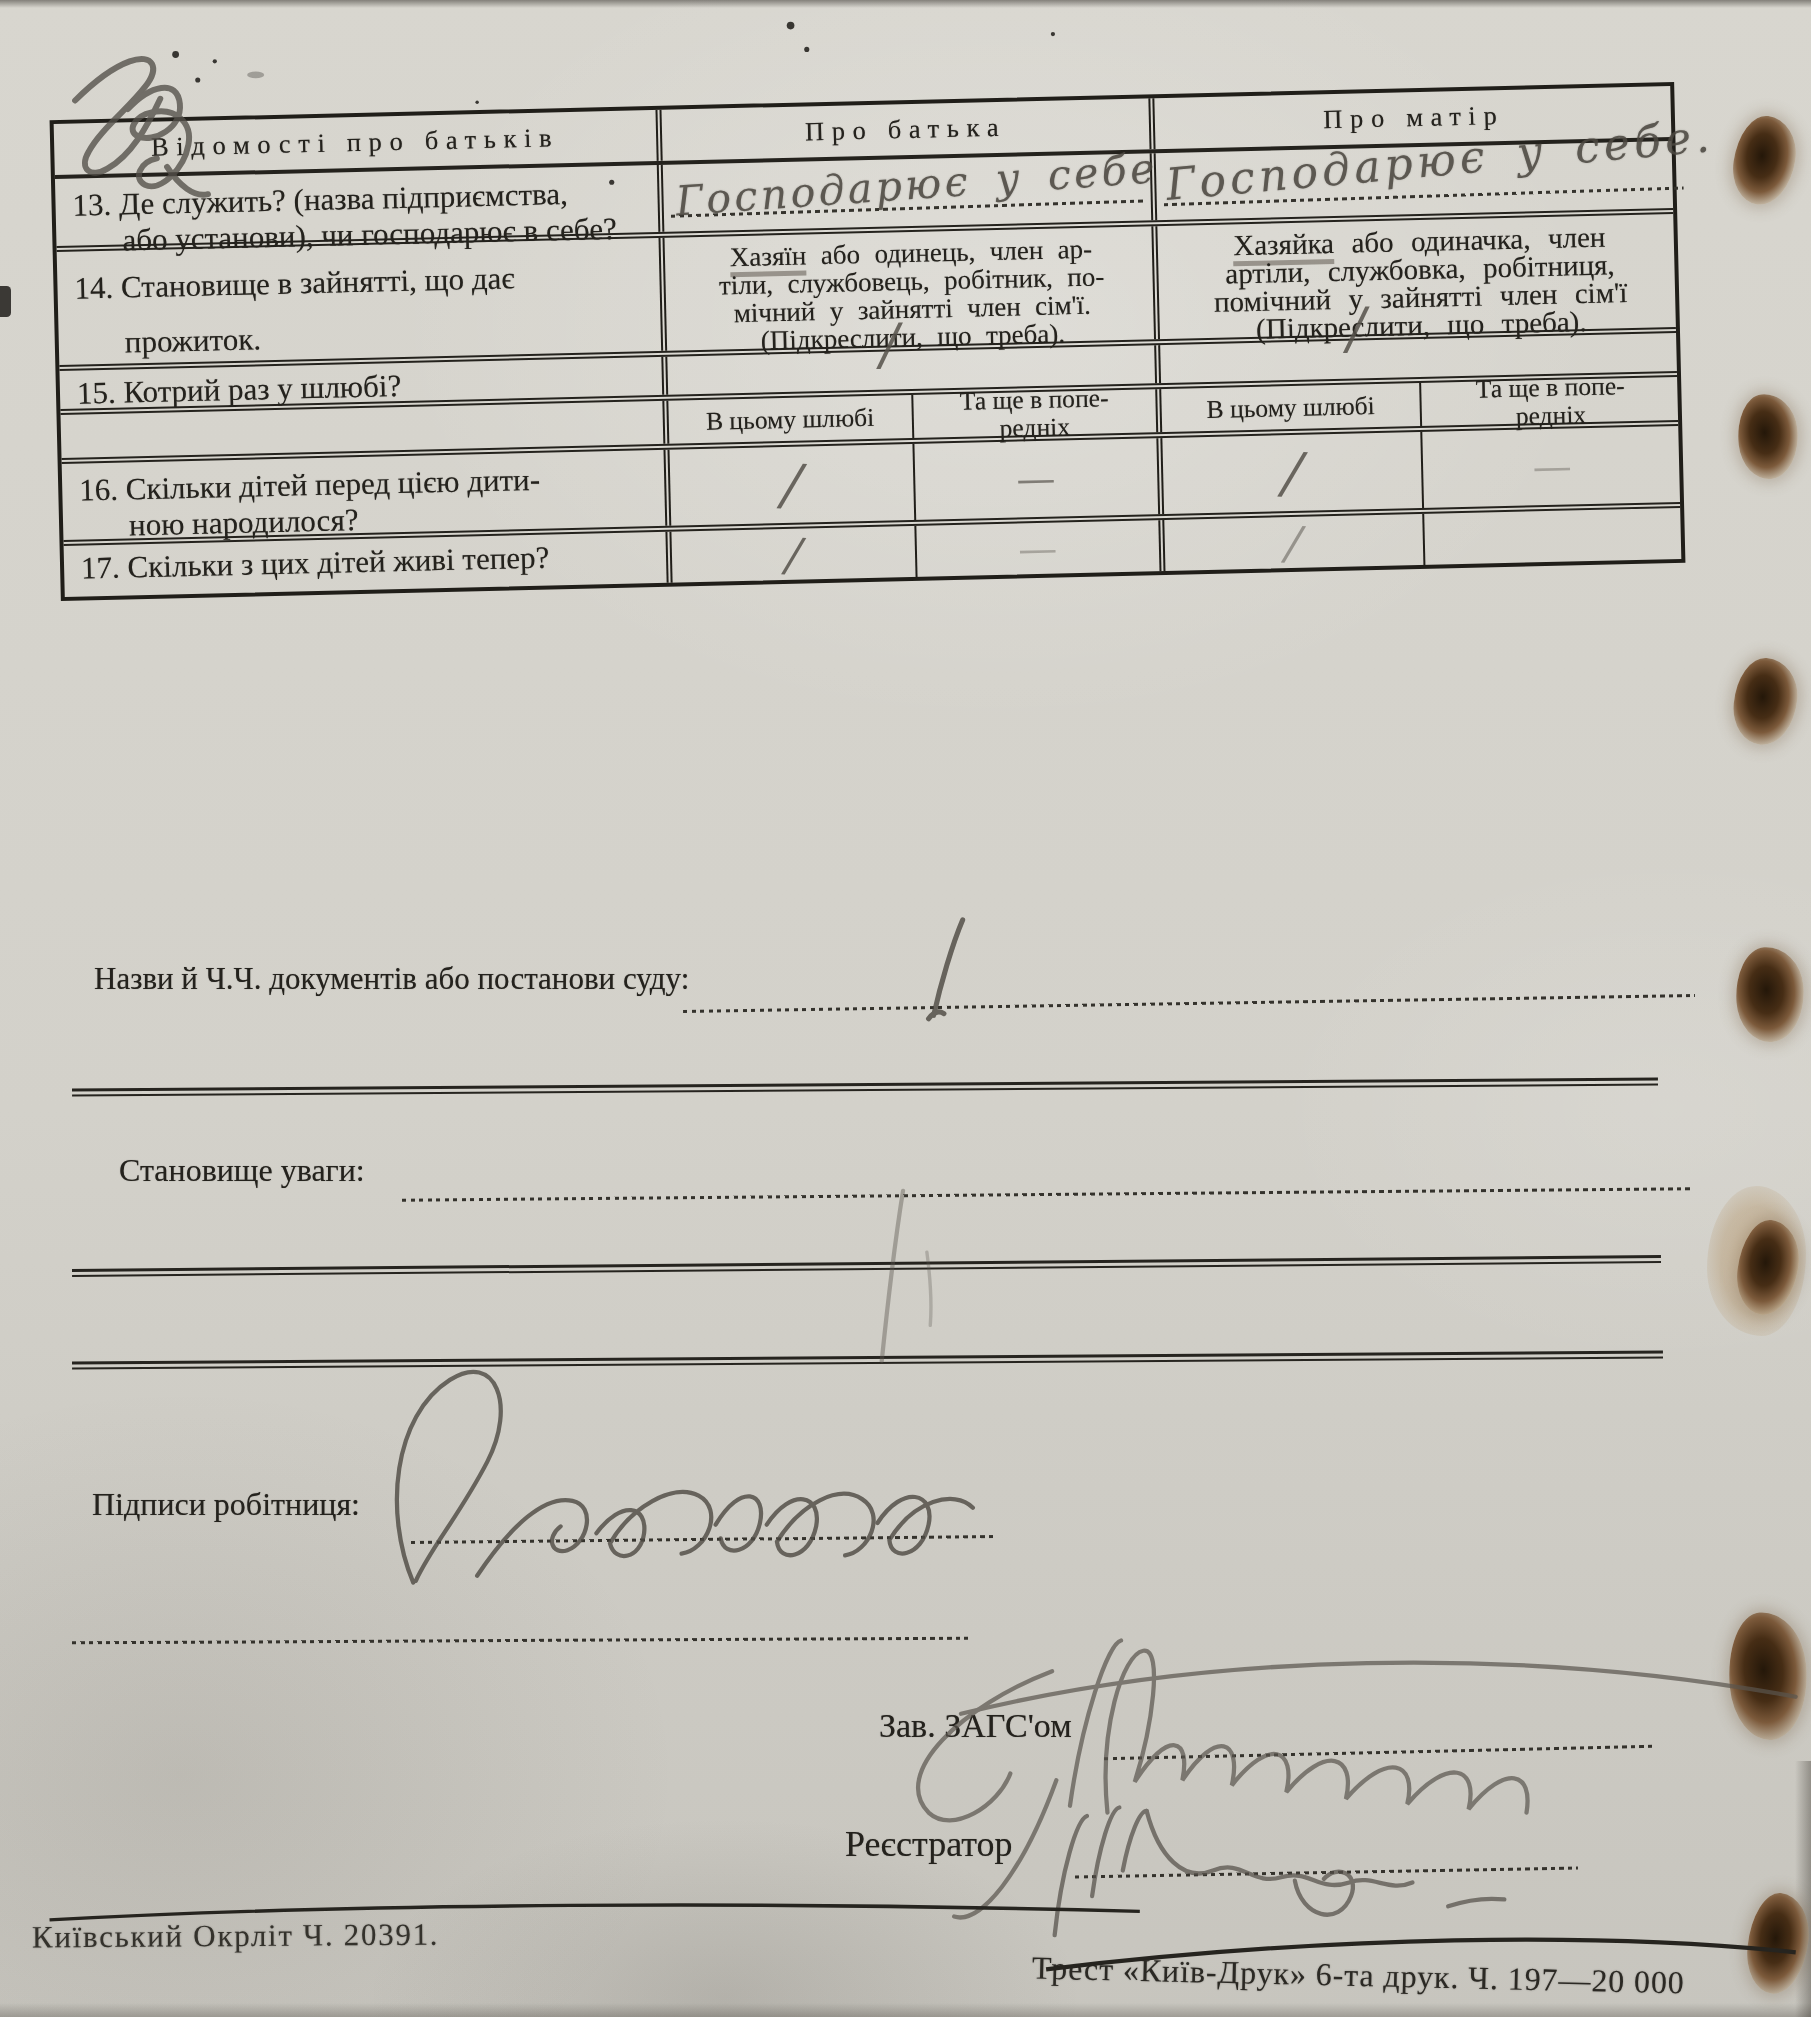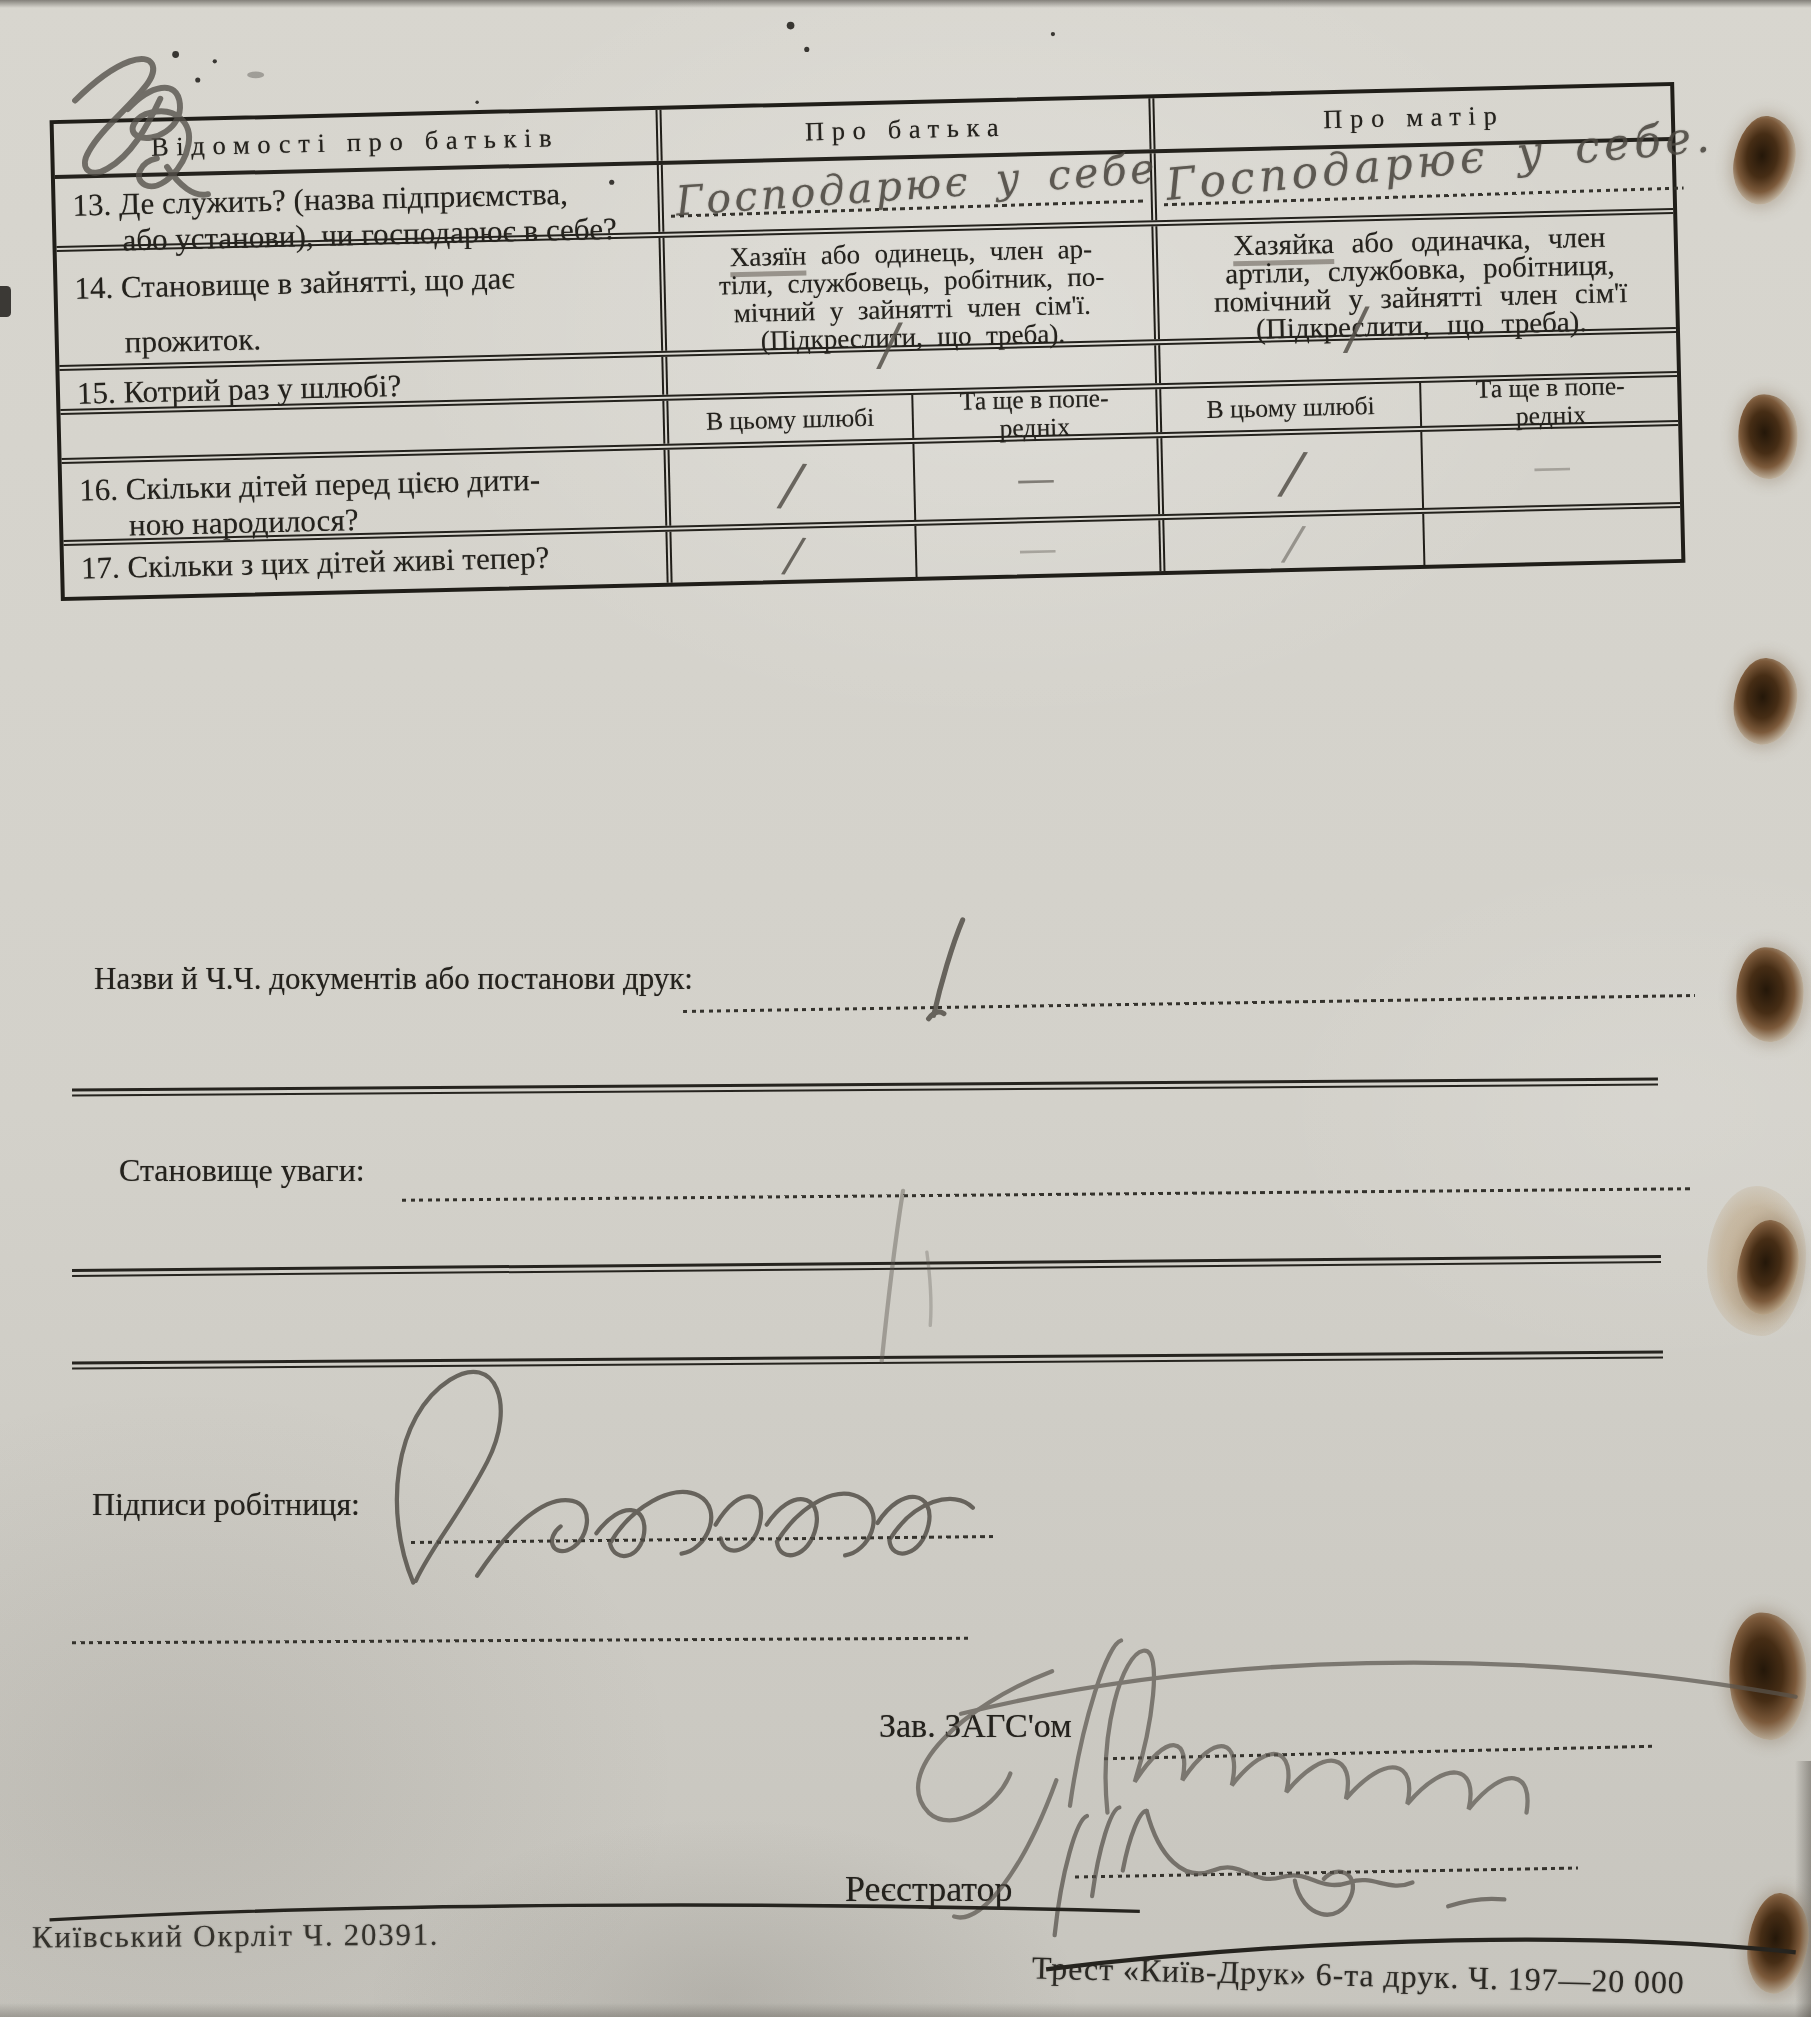--- a/index.html
+++ b/index.html
@@ -239,40 +239,40 @@
               <span class="slash small faint">∕</span>
             </div>
           <div class="sb">
               <span class="dashmark faint"></span>
             </div>
         </div>
       </div>
     </div>
   </div>
 
-  <div class="abs label" style="left:94px;top:961px;">Назви й Ч.Ч. документів або постанови друк:</div>
+  <div class="abs label" style="left:94px;top:961px;">Назви й Ч.Ч. документів або постанови суду:</div>
   <div class="abs dots" style="left:683px;top:1002px;width:1012px;transform:rotate(-0.9deg);"></div>
 
   <div class="abs hrule" style="left:72px;top:1083px;width:1586px;transform:rotate(-0.4deg);"></div>
 
   <div class="abs label" style="left:119px;top:1152px;font-size:32px;">Становище уваги:</div>
   <div class="abs dots" style="left:402px;top:1193px;width:1291px;transform:rotate(-0.5deg);"></div>
 
   <div class="abs hrule" style="left:72px;top:1262px;width:1589px;transform:rotate(-0.5deg);"></div>
   <div class="abs hrule" style="left:72px;top:1356px;width:1591px;transform:rotate(-0.4deg);"></div>
 
   <div class="abs label" style="left:92px;top:1486px;font-size:32px;">Підписи робітниця:</div>
   <div class="abs dots" style="left:411px;top:1538px;width:586px;transform:rotate(-0.6deg);"></div>
 
   <div class="abs dots" style="left:72px;top:1639px;width:896px;transform:rotate(-0.3deg);"></div>
 
   <div class="abs label" style="left:879px;top:1707px;font-size:34px;">Зав. ЗАГС'ом</div>
   <div class="abs dots" style="left:1104px;top:1751px;width:549px;transform:rotate(-1.3deg);"></div>
 
-  <div class="abs label" style="left:845px;top:1823px;font-size:36px;margin-top:45px;">Реєстратор</div>
+  <div class="abs label" style="left:845px;top:1823px;font-size:36px;">Реєстратор</div>
   <div class="abs dots" style="left:1075px;top:1871px;width:503px;transform:rotate(-1deg);"></div>
 
   <div class="abs footer-censor" style="left:32px;top:1918px;transform:rotate(-0.4deg);">Київський Окрліт Ч. 20391.</div>
   <div class="abs footer-printer" style="left:1032px;top:1957px;transform:rotate(1.3deg);">Трест «Київ-Друк» 6-та друк. Ч. 197—20 000</div>
 
   <div class="hole" style="left:1734px;top:116px;width:61px;height:89px;transform:rotate(8deg);"></div>
   <div class="hole" style="left:1738px;top:394px;width:60px;height:85px;transform:rotate(-6deg);"></div>
   <div class="hole" style="left:1734px;top:658px;width:63px;height:87px;transform:rotate(5deg);"></div>
   <div class="hole" style="left:1736px;top:947px;width:68px;height:95px;transform:rotate(-4deg);"></div>
   <div class="hole-light" style="left:1707px;top:1186px;width:99px;height:150px;"></div>

